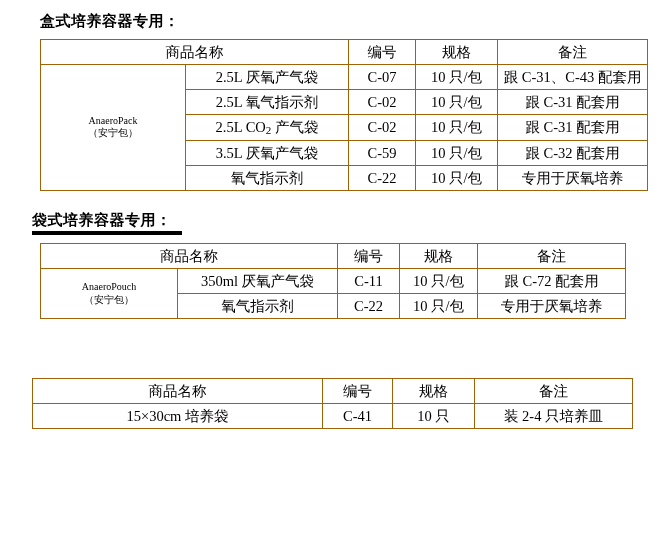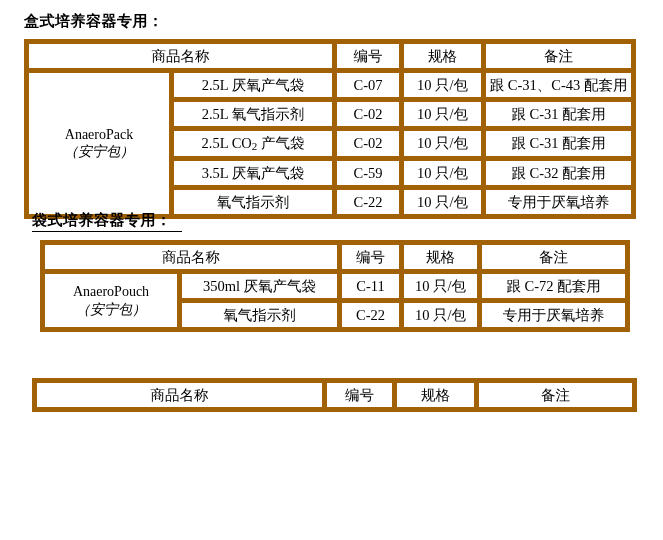--- a/index.html
+++ b/index.html
@@ -26,57 +26,56 @@
   }
   .section-title {
     font-family: "Liberation Sans", "DejaVu Sans", sans-serif;
     font-weight: bold;
     font-size: 15px;
     color: #000;
     letter-spacing: 0.5px;
   }
   .title-underlined {
     display: inline-block;
-    border-bottom: 1px solid #000000;
+    border-bottom: 4px solid #000000;
     padding-bottom: 1px;
     padding-right: 10px;
   }
   table.doc-table {
     border-collapse: collapse;
     font-size: 14.5px;
     table-layout: fixed;
   }
   table.doc-table td, table.doc-table th {
-    border: 5px solid #a16207;
+    border: 1px solid #a16207;
     text-align: center;
     vertical-align: middle;
     padding: 3px 2px;
     font-weight: normal;
     line-height: 1.25;
   }
   .brand-cell {
-    font-size: 14px;
+    font-size: 10px;
     line-height: 1.35;
   }
   .brand-cell .brand-en {
     display: block;
     font-family: "Liberation Serif", serif;
   }
   .brand-cell .brand-cn {
     display: block;
-    font-style: italic;
   }
   sub {
     font-size: 10px;
     vertical-align: baseline;
     position: relative;
     top: 2px;
   }
   
-  #sec1 { position: absolute; left: 24px; top: 12px; }
+  #sec1 { position: absolute; left: 40px; top: 12px; }
   #sec1 .section-title { margin-bottom: 8px; }
   #table1 { width: 607px; }
   #table1 col.c1 { width: 145px; }
   #table1 col.c2 { width: 163px; }
   #table1 col.c3 { width: 67px; }
   #table1 col.c4 { width: 82px; }
   #table1 col.c5 { width: 150px; }
   
   #sec2 { position: absolute; left: 32px; top: 211px; }
   #sec2 .section-title { margin-bottom: 8px; }
@@ -203,17 +202,23 @@
           <col class="c3">
           <col class="c4">
       </colgroup>
       <tbody>
         <tr>
           <td>商品名称</td>
           <td>编号</td>
           <td>规格</td>
           <td>备注</td>
         </tr>
+        <tr>
+          <td>15×30cm 培养袋</td>
+          <td>C-41</td>
+          <td>10 只</td>
+          <td>装 2-4 只培养皿</td>
+        </tr>
       </tbody>
     </table>
   </div>
 
 </div>
 
 </body></html>

